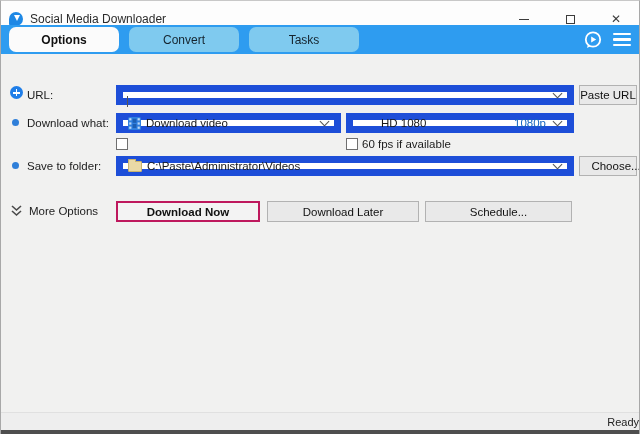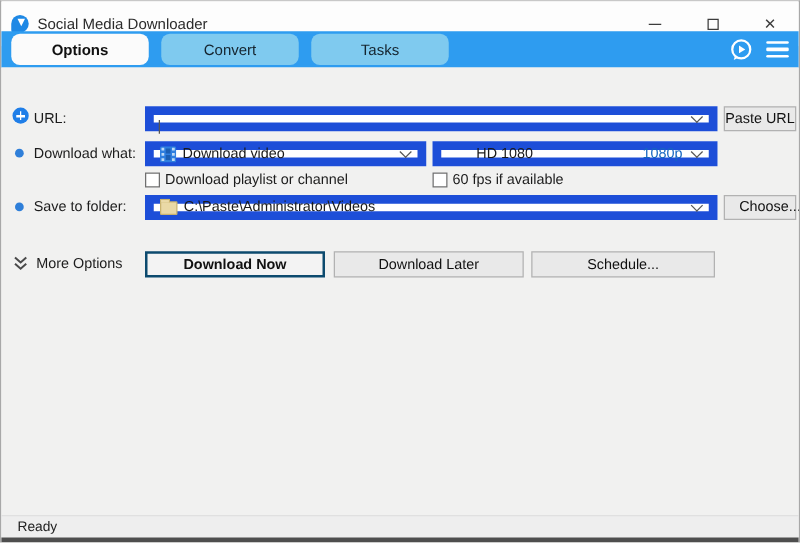--- a/index.html
+++ b/index.html
@@ -37,34 +37,34 @@
   .dot-icon{position:absolute;width:7px;height:7px;border-radius:50%;background:#2f7fd9;}
   .plus-icon{position:absolute;left:9px;top:32px;width:13px;height:13px;border-radius:50%;background:#1f7ee8;}
   .plus-icon:before{content:"";position:absolute;left:3px;top:6px;width:7px;height:1.6px;background:#fff;}
   .plus-icon:after{content:"";position:absolute;left:5.7px;top:3.3px;width:1.6px;height:7px;background:#fff;}
   .combo{position:absolute;background:#fff;border:7px solid #1d4ed8;box-sizing:border-box;height:20px;
          display:flex;align-items:center;font-size:11.5px;color:#1a1a1a;padding:0 6px 0 5px;}
   .chev{width:6px;height:6px;border-right:1.6px solid #555;border-bottom:1.6px solid #555;
         transform:rotate(45deg);margin-left:auto;margin-top:-3px;flex:0 0 auto;}
   .btn{position:absolute;background:#e9e9e9;border:1px solid #b2b2b2;box-sizing:border-box;
        display:flex;align-items:center;justify-content:center;font-size:11.5px;color:#111;}
-  .btn-default{background:#f3f3f3;border:2px solid #0c4a6e;font-weight:bold;}
+  .btn-default{background:#f3f3f3;border:2px solid #be185d;font-weight:bold;}
   .checkbox{position:absolute;width:12px;height:12px;background:#fff;border:1px solid #6f6f6f;box-sizing:border-box;}
   .cb-label{position:absolute;font-size:11.5px;color:#1c1c1c;}
   .caret{position:absolute;left:4px;top:4px;width:1px;height:11px;background:#555;}
   .film-icon{width:13px;height:13px;margin-right:5px;flex:0 0 auto;}
   .folder-icon{width:14px;height:11px;margin-right:5px;flex:0 0 auto;position:relative;
     background:#ead9a6;border:1px solid #c9b36f;box-sizing:border-box;border-radius:1px;}
   .folder-icon:before{content:"";position:absolute;left:-1px;top:-3px;width:6px;height:2px;background:#ead9a6;border:1px solid #c9b36f;border-bottom:none;border-radius:1px 1px 0 0;}
   .quality-badge{margin-left:auto;margin-right:8px;color:#1566c0;font-size:11.5px;}
   .quality-badge + .chev{margin-left:0;}
   .more-opts-icon{position:absolute;left:9px;top:150px;}
   
   .statusbar{position:absolute;left:0;right:0;bottom:4px;height:18px;background:#eeeeee;border-top:1px solid #e0e0e0;
-             display:flex;align-items:center;font-size:11px;color:#222;padding-left:13px;box-sizing:border-box;}
+             display:flex;align-items:center;font-size:11px;color:#222;padding-left:13px;box-sizing:border-box;justify-content:flex-end;}
   .bottom-edge{position:absolute;left:0;right:0;bottom:0;height:4px;background:#4e4e4e;}
 </style>
 </head>
 <body>
 
 <div class="window">
 
   <div class="titlebar">
     <div class="app-icon"></div>
     <div class="title-text">Social Media Downloader</div>
@@ -135,21 +135,20 @@
       <span>Download video</span>
       <span class="chev"></span>
     </div>
     <div class="combo" style="left:345px;top:59px;width:228px;padding-left:28px;">
       <span>HD 1080</span>
       <span class="quality-badge">1080p</span>
       <span class="chev"></span>
     </div>
 
     <div class="checkbox" style="left:115px;top:84px;"></div>
-    <div class="cb-label" style="left:131px;top:84px;">Download playlist or channel</div>
     <div class="checkbox" style="left:345px;top:84px;"></div>
     <div class="cb-label" style="left:361px;top:84px;">60 fps if available</div>
 
     <div class="dot-icon" style="left:11px;top:108px;"></div>
     <div class="row-label" style="left:26px;top:106px;">Save to folder:</div>
     <div class="combo" style="left:115px;top:102px;width:458px;">
       <span class="folder-icon"></span>
       <span>C:\Paste\Administrator\Videos</span>
       <span class="chev"></span>
     </div>

